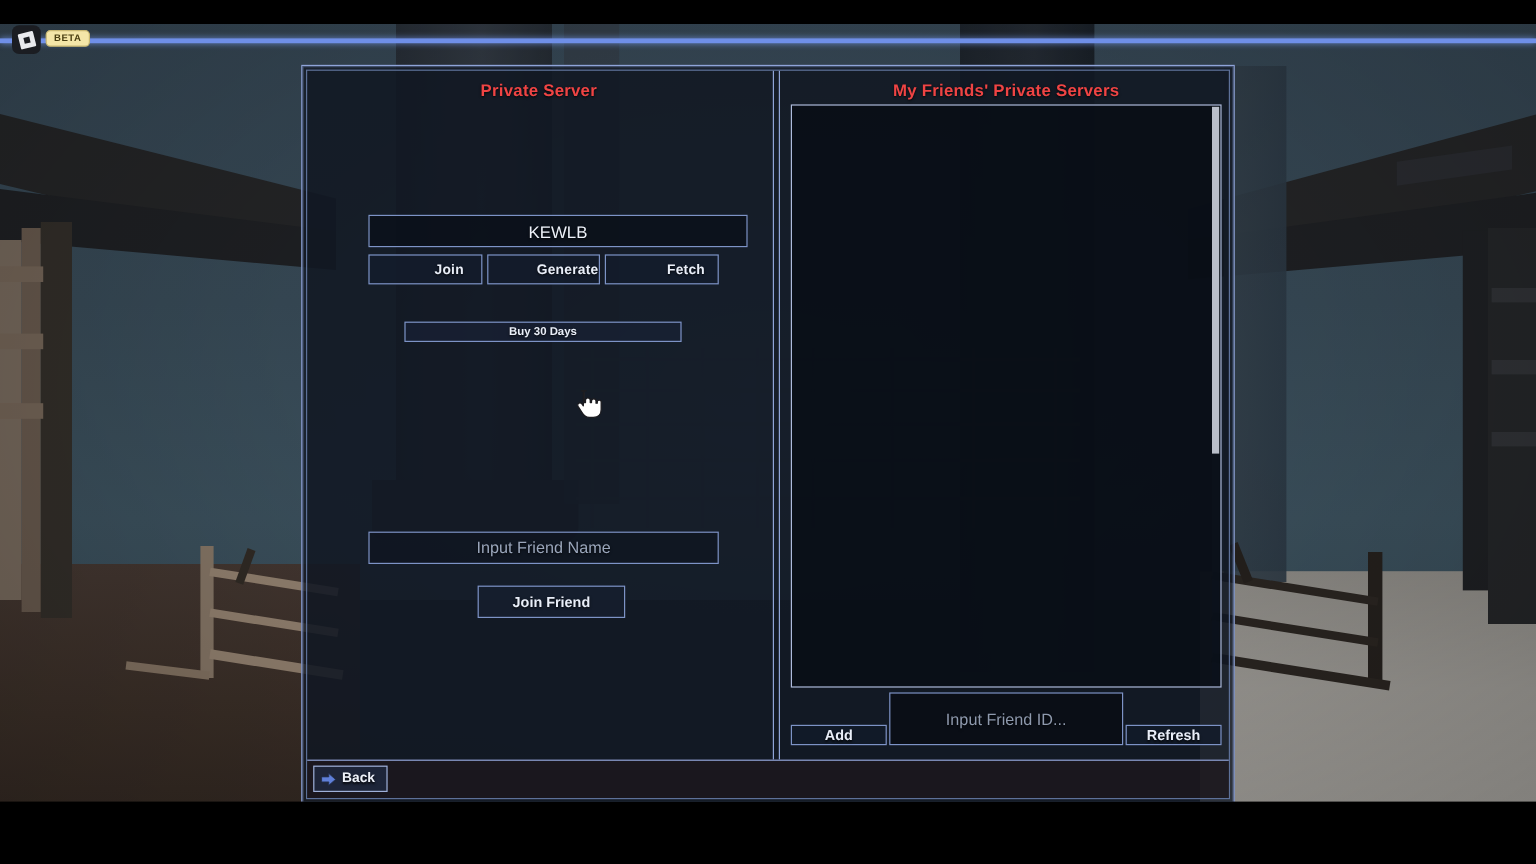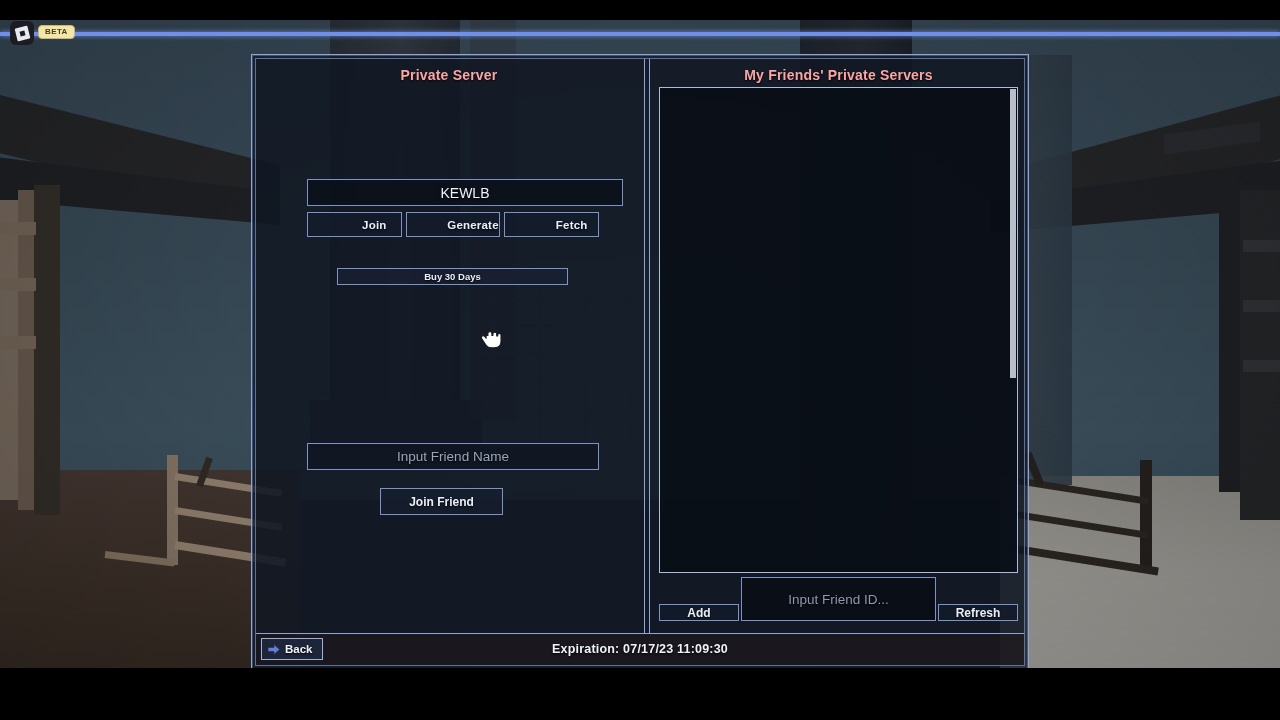--- a/index.html
+++ b/index.html
@@ -231,21 +231,21 @@
     position: absolute; top: 0; bottom: 0; width: 1px; background: #8fa4d8;
   }
   .col-divider .l1 { left: 2px; }
   .col-divider .l2 { left: 7px; }
   .col-right { position: relative; flex: 1; }
 
   .col-title {
     position: absolute; left: 0; right: 0; top: 8px;
     text-align: center;
     font-size: 14px; font-weight: bold;
-    color: #fca5a5;
+    color: #ef4444;
     text-shadow: 0 1px 2px rgba(0,0,0,.85);
     letter-spacing: .2px;
   }
 
   
   .code-field {
     position: absolute; left: 51px; top: 120px;
     width: 316px; height: 27px;
     background: rgba(11,16,26,.85);
     border: 1px solid #7d93c6;
@@ -291,21 +291,21 @@
     width: 292px; height: 27px;
     background: rgba(14,20,32,.70);
     border: 1px solid #7d93c6;
     display: flex; align-items: center; justify-content: center;
     font-size: 13.5px; color: #9aa6bb;
     text-shadow: 0 1px 2px rgba(0,0,0,.8);
     cursor: text;
   }
 
   .join-friend-btn {
-    position: absolute; left: 124px; top: 429px;
+    position: absolute; left: 142px; top: 429px;
     width: 123px; height: 27px;
     background: rgba(22,30,47,.72);
     border: 1px solid #7d93c6;
     color: #e9eef8;
     font-size: 12px; font-weight: bold;
     display: flex; align-items: center; justify-content: center;
     text-shadow: 0 1px 2px rgba(0,0,0,.8);
     cursor: pointer;
   }
 
@@ -537,21 +537,20 @@
 
       <div class="panel-bottom">
         <div class="back-btn">
           <span class="back-arrow">
             <svg width="12" height="11" viewBox="0 0 12 11">
               <path d="M0 3.4 L6 3.4 L6 0.6 L11.6 5.5 L6 10.4 L6 7.6 L0 7.6 Z" fill="#5f7fd8" stroke="#24304f" stroke-width="0.7"></path>
             </svg>
           </span>
           <span>Back</span>
         </div>
-        <div class="expiration">Expiration: 07/17/23 11:09:30</div>
       </div>
 
     </div>
   </div>
 
   <div class="cursor">
     <svg width="22" height="26" viewBox="0 0 22 26">
       <path d="M6 1.6 c1.5 0 2.4 1 2.4 2.4 v7.4 h1 V9.6 c0-1.2 .9-2 2-2 c1.1 0 2 .8 2 2 v1.8 h1 v-1.2
                c0-1.1 .9-1.9 1.9-1.9 c1.1 0 1.9 .8 1.9 1.9 v1.8 h1 v-.9 c0-1 .8-1.7 1.7-1.7
                c.9 0 1.6 .7 1.6 1.7 v6.2 c0 4-2.6 6.5-6.5 6.5 h-3.4 c-3.1 0-4.6-1.4-6.2-4.2

